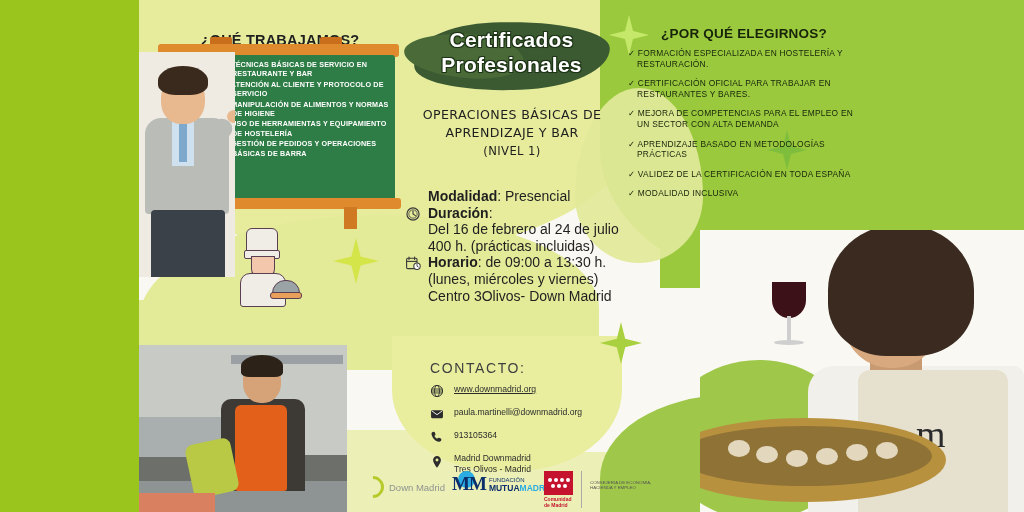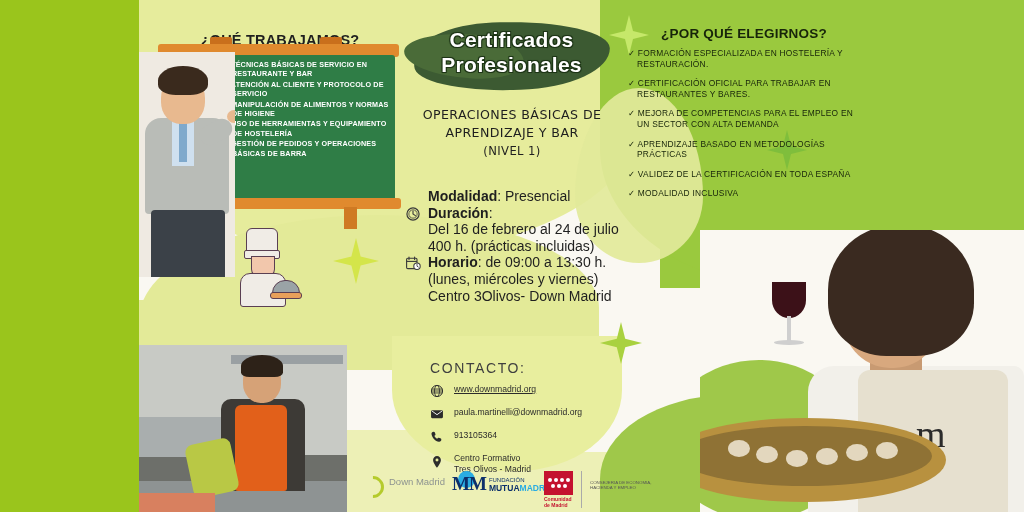--- a/index.html
+++ b/index.html
@@ -119,21 +119,21 @@
      text-transform:uppercase;letter-spacing:.25px;text-indent:-9px;padding-left:9px;}
 
   .contact{position:absolute;left:420px;top:360px;width:210px;}
   .contact h3{margin:0 0 8px 10px;font-size:14px;color:#3f3f3f;letter-spacing:1.6px;font-weight:normal;}
   .crow{position:relative;padding-left:34px;margin-bottom:8px;min-height:15px;font-size:8.6px;color:#2c2c2c;line-height:11px;}
   .cicon{position:absolute;left:10px;top:0px;width:15px;height:15px;color:#2c2c2c;}
   .crow a{color:#2c2c2c;text-decoration:underline;}
 
   
   .logos{position:absolute;left:352px;top:468px;width:300px;height:38px;}
-  .lg-down{position:absolute;left:10px;top:8px;display:flex;gap:5px;}
+  .lg-down{position:absolute;left:10px;top:8px;display:flex;align-items:center;gap:5px;}
   .lg-down .swoosh{width:16px;height:16px;border:3px solid #b5cb2c;border-left-color:transparent;
      border-bottom-color:transparent;border-radius:50%;transform:rotate(45deg);}
   .lg-down span{font-size:9.5px;color:#8d9390;}
   .lg-mm{position:absolute;left:100px;top:5px;display:flex;align-items:center;gap:3px;}
   .lg-mm .circ{position:absolute;left:6px;top:-2px;width:17px;height:17px;background:#2aace2;border-radius:50%;}
   .lg-mm .mm{position:relative;font-size:19px;font-weight:bold;color:#0c2f6b;font-family:"Liberation Serif",serif;letter-spacing:-1px;}
   .lg-mm .txt{line-height:8px;}
   .lg-mm .t1{font-size:6px;color:#0c2f6b;}
   .lg-mm .t2{font-size:8.5px;font-weight:bold;color:#0c2f6b;}
   .lg-mm .t2 em{font-style:normal;color:#2aace2;}
@@ -357,21 +357,21 @@
       <span>913105364</span>
     </div>
 
     <div class="crow">
       <span class="cicon" style="top:2px;">
         <svg viewBox="0 0 20 20" width="14" height="14">
             <path d="M10 1.6c-3.1 0-5.6 2.5-5.6 5.6 0 4.2 5.6 11.2 5.6 11.2s5.6-7 5.6-11.2c0-3.1-2.5-5.6-5.6-5.6z" fill="#2c2c2c"></path>
             <circle cx="10" cy="7.2" r="2.1" fill="#e8ee9e"></circle>
           </svg>
       </span>
-      <span>Centro Formativo</span><br>
+      <span>Madrid Downmadrid</span><br>
       <span>Tres Olivos - Madrid</span>
     </div>
   </div>
 
   <div class="logos">
     <div class="lg-down">
       <div class="swoosh"></div>
       <span>Down Madrid</span>
     </div>
 

